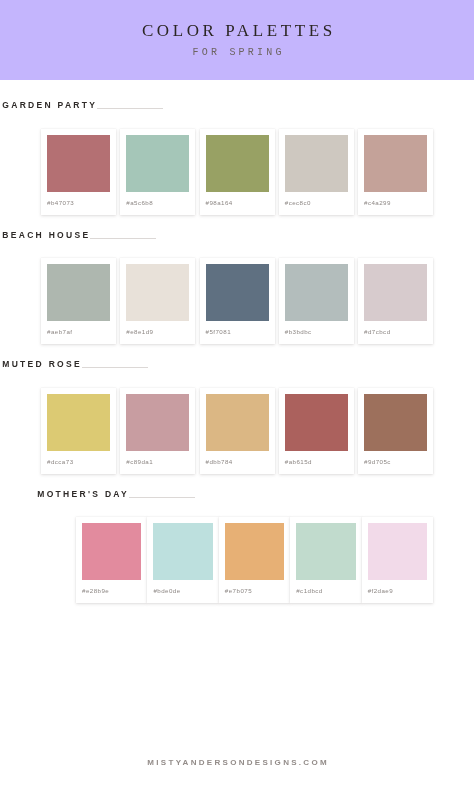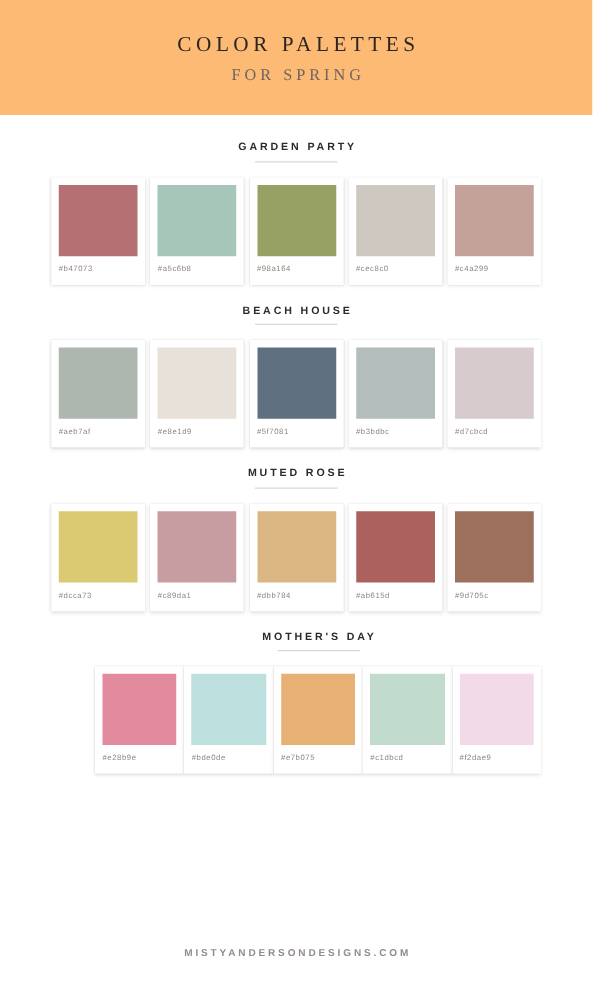--- a/index.html
+++ b/index.html
@@ -6,53 +6,53 @@
   html, body {
     width: 474px; height: 786px;
     background: #ffffff;
     font-family: "Liberation Sans", sans-serif;
     overflow: hidden;
   }
   #page { width: 474px; height: 786px; position: relative; background: #fff; }
 
   
   .header {
-    height: 92px;
-    background: #fdba74;
+    height: 80px;
+    background: #c4b5fd;
     display: flex;
     flex-direction: column;
     align-items: center;
     justify-content: center;
   }
   .header-title {
     font-family: "Liberation Serif", serif;
     font-size: 17px;
     letter-spacing: 3.6px;
     color: #2b2623;
     text-indent: 3.6px;
     line-height: 1;
     margin-bottom: 9px;
   }
   .header-sub {
-    font-family: Liberation Serif, serif;
-    font-size: 13px;
+    font-family: Liberation Mono, monospace;
+    font-size: 10px;
     letter-spacing: 3.2px;
     color: #6d6461;
     text-indent: 3.2px;
     line-height: 1;
   }
 
   
   .sections { padding-top: 21px; }
   .section { margin-bottom: 16px; }
   .section:last-child { margin-bottom: 0; padding-left: 35px; }
 
   .section-head {
     display: flex;
-    flex-direction: column;
+    flex-direction: row;
     align-items: center;
     margin-bottom: 12px;
   }
   .section-title {
     font-family: "Liberation Sans", sans-serif;
     font-size: 8.5px;
     font-weight: bold;
     letter-spacing: 2.3px;
     color: #2e2a28;
     text-indent: 2.3px;

